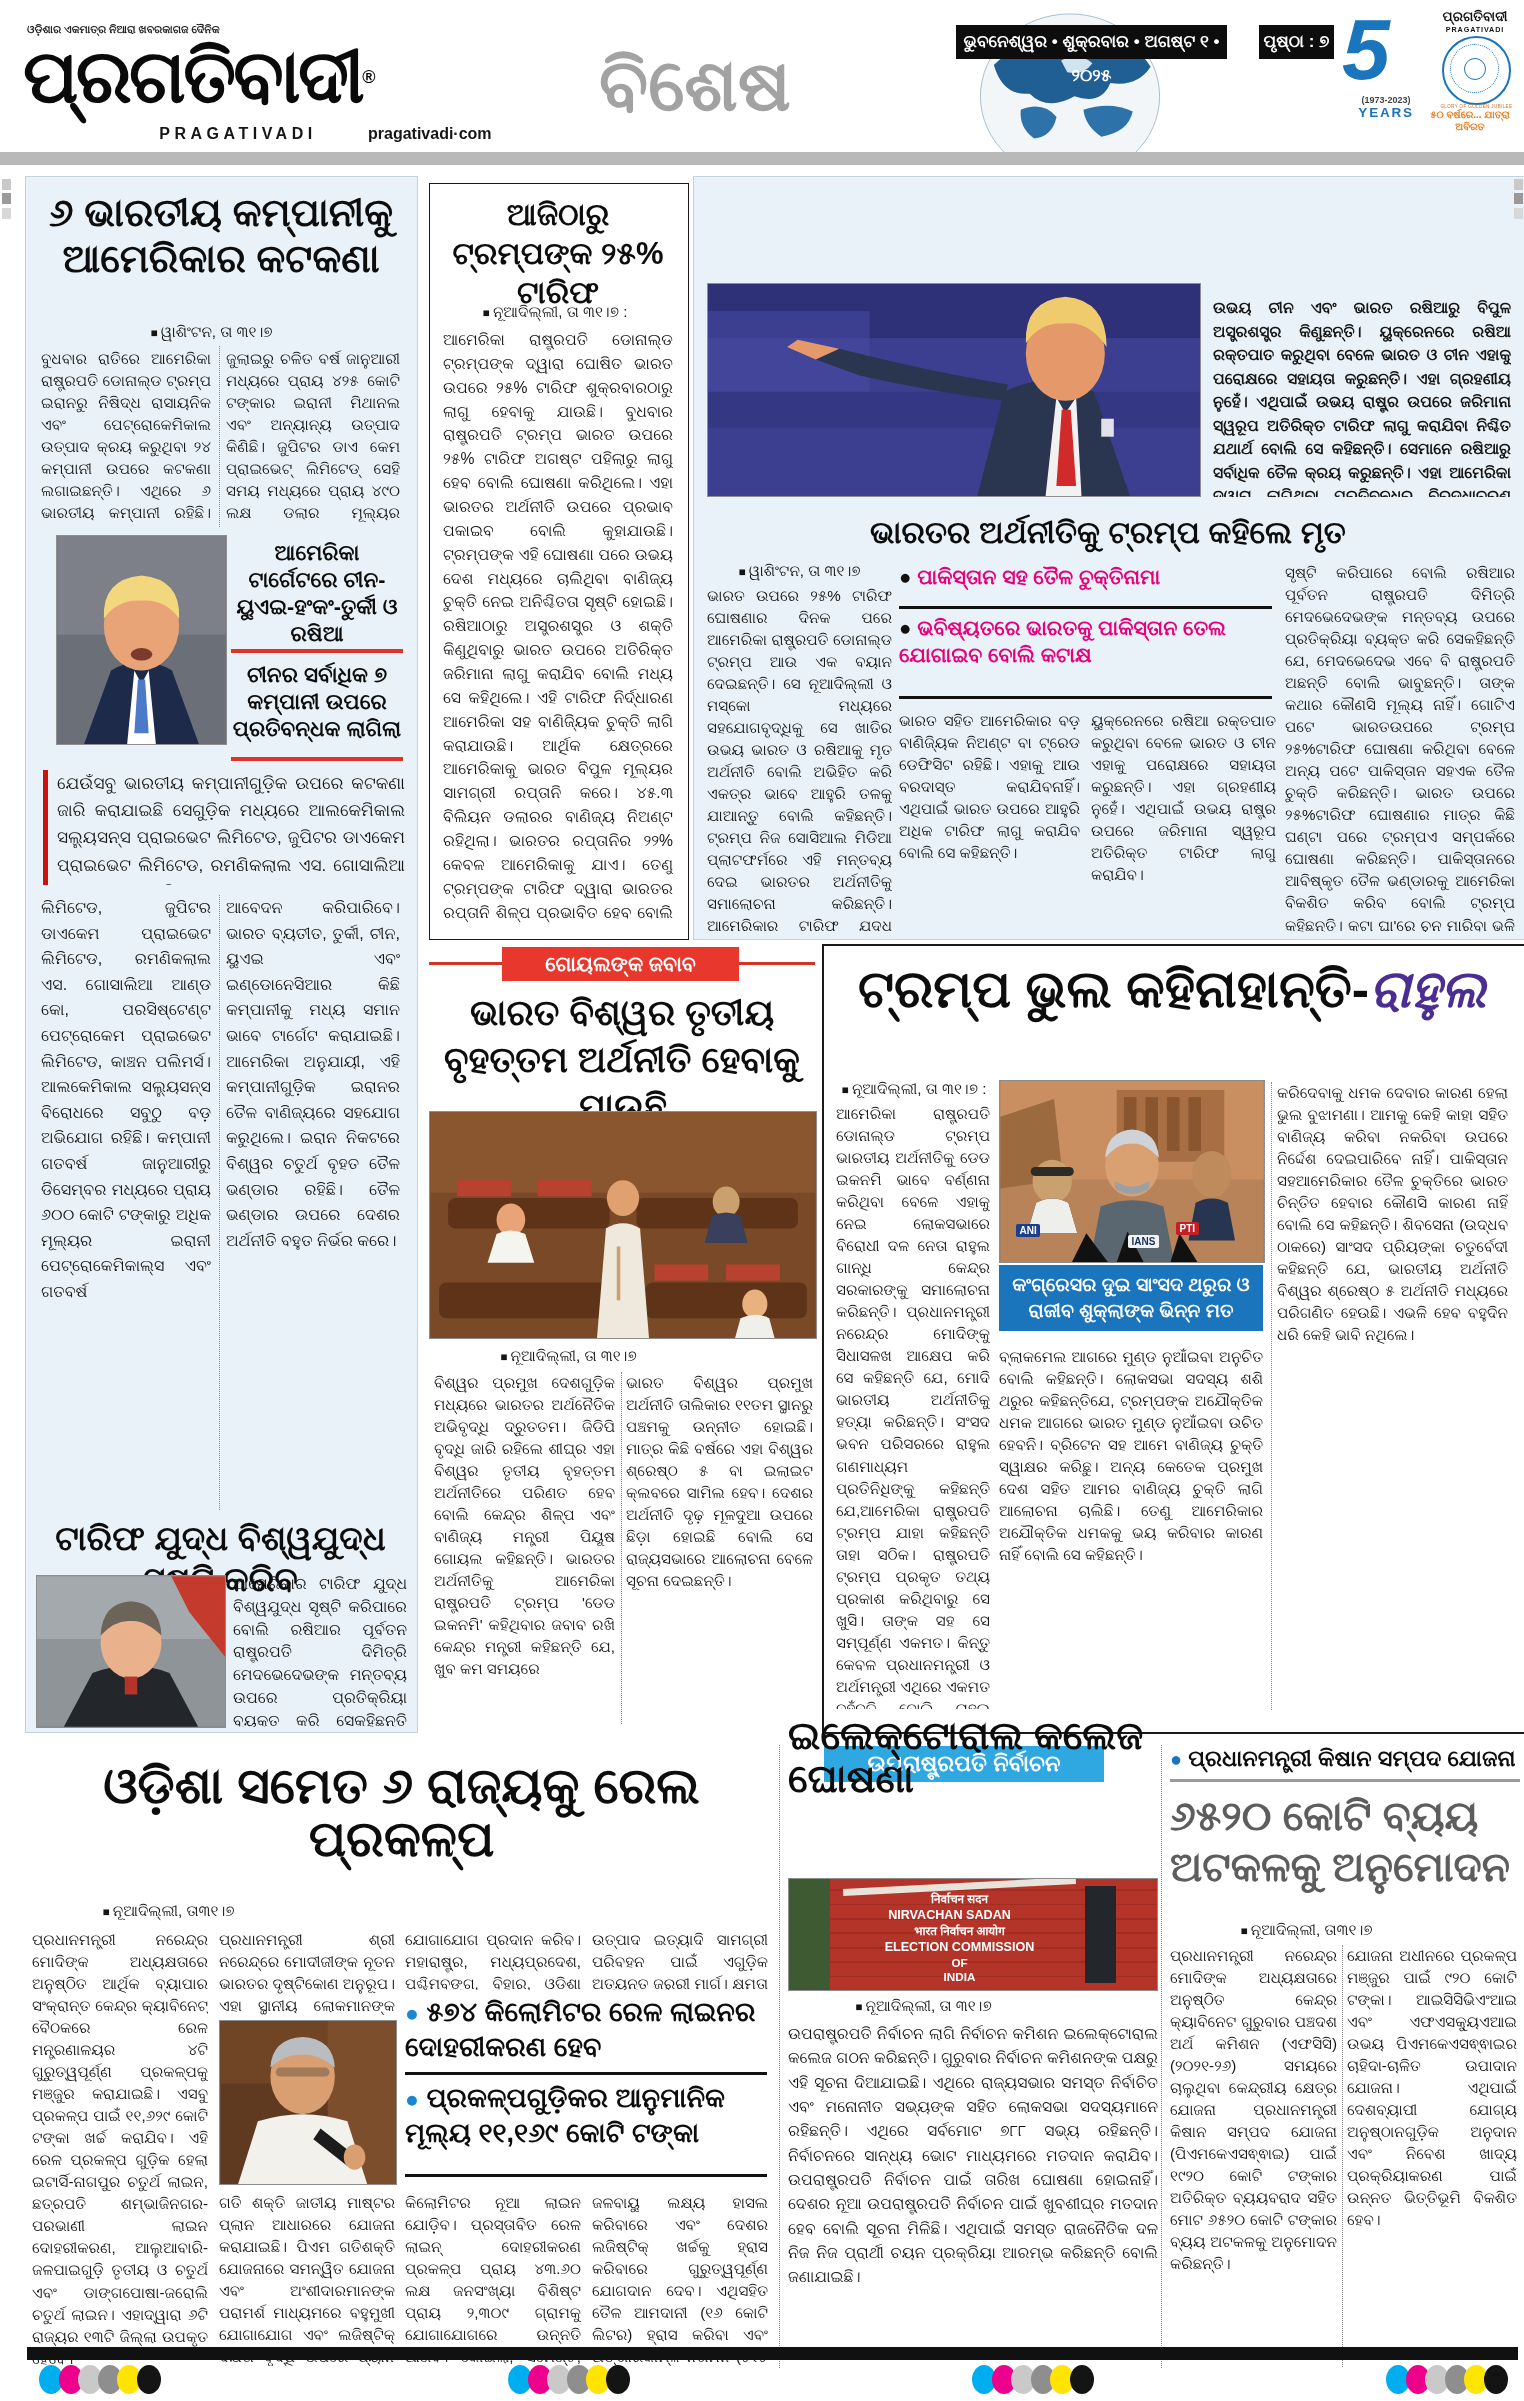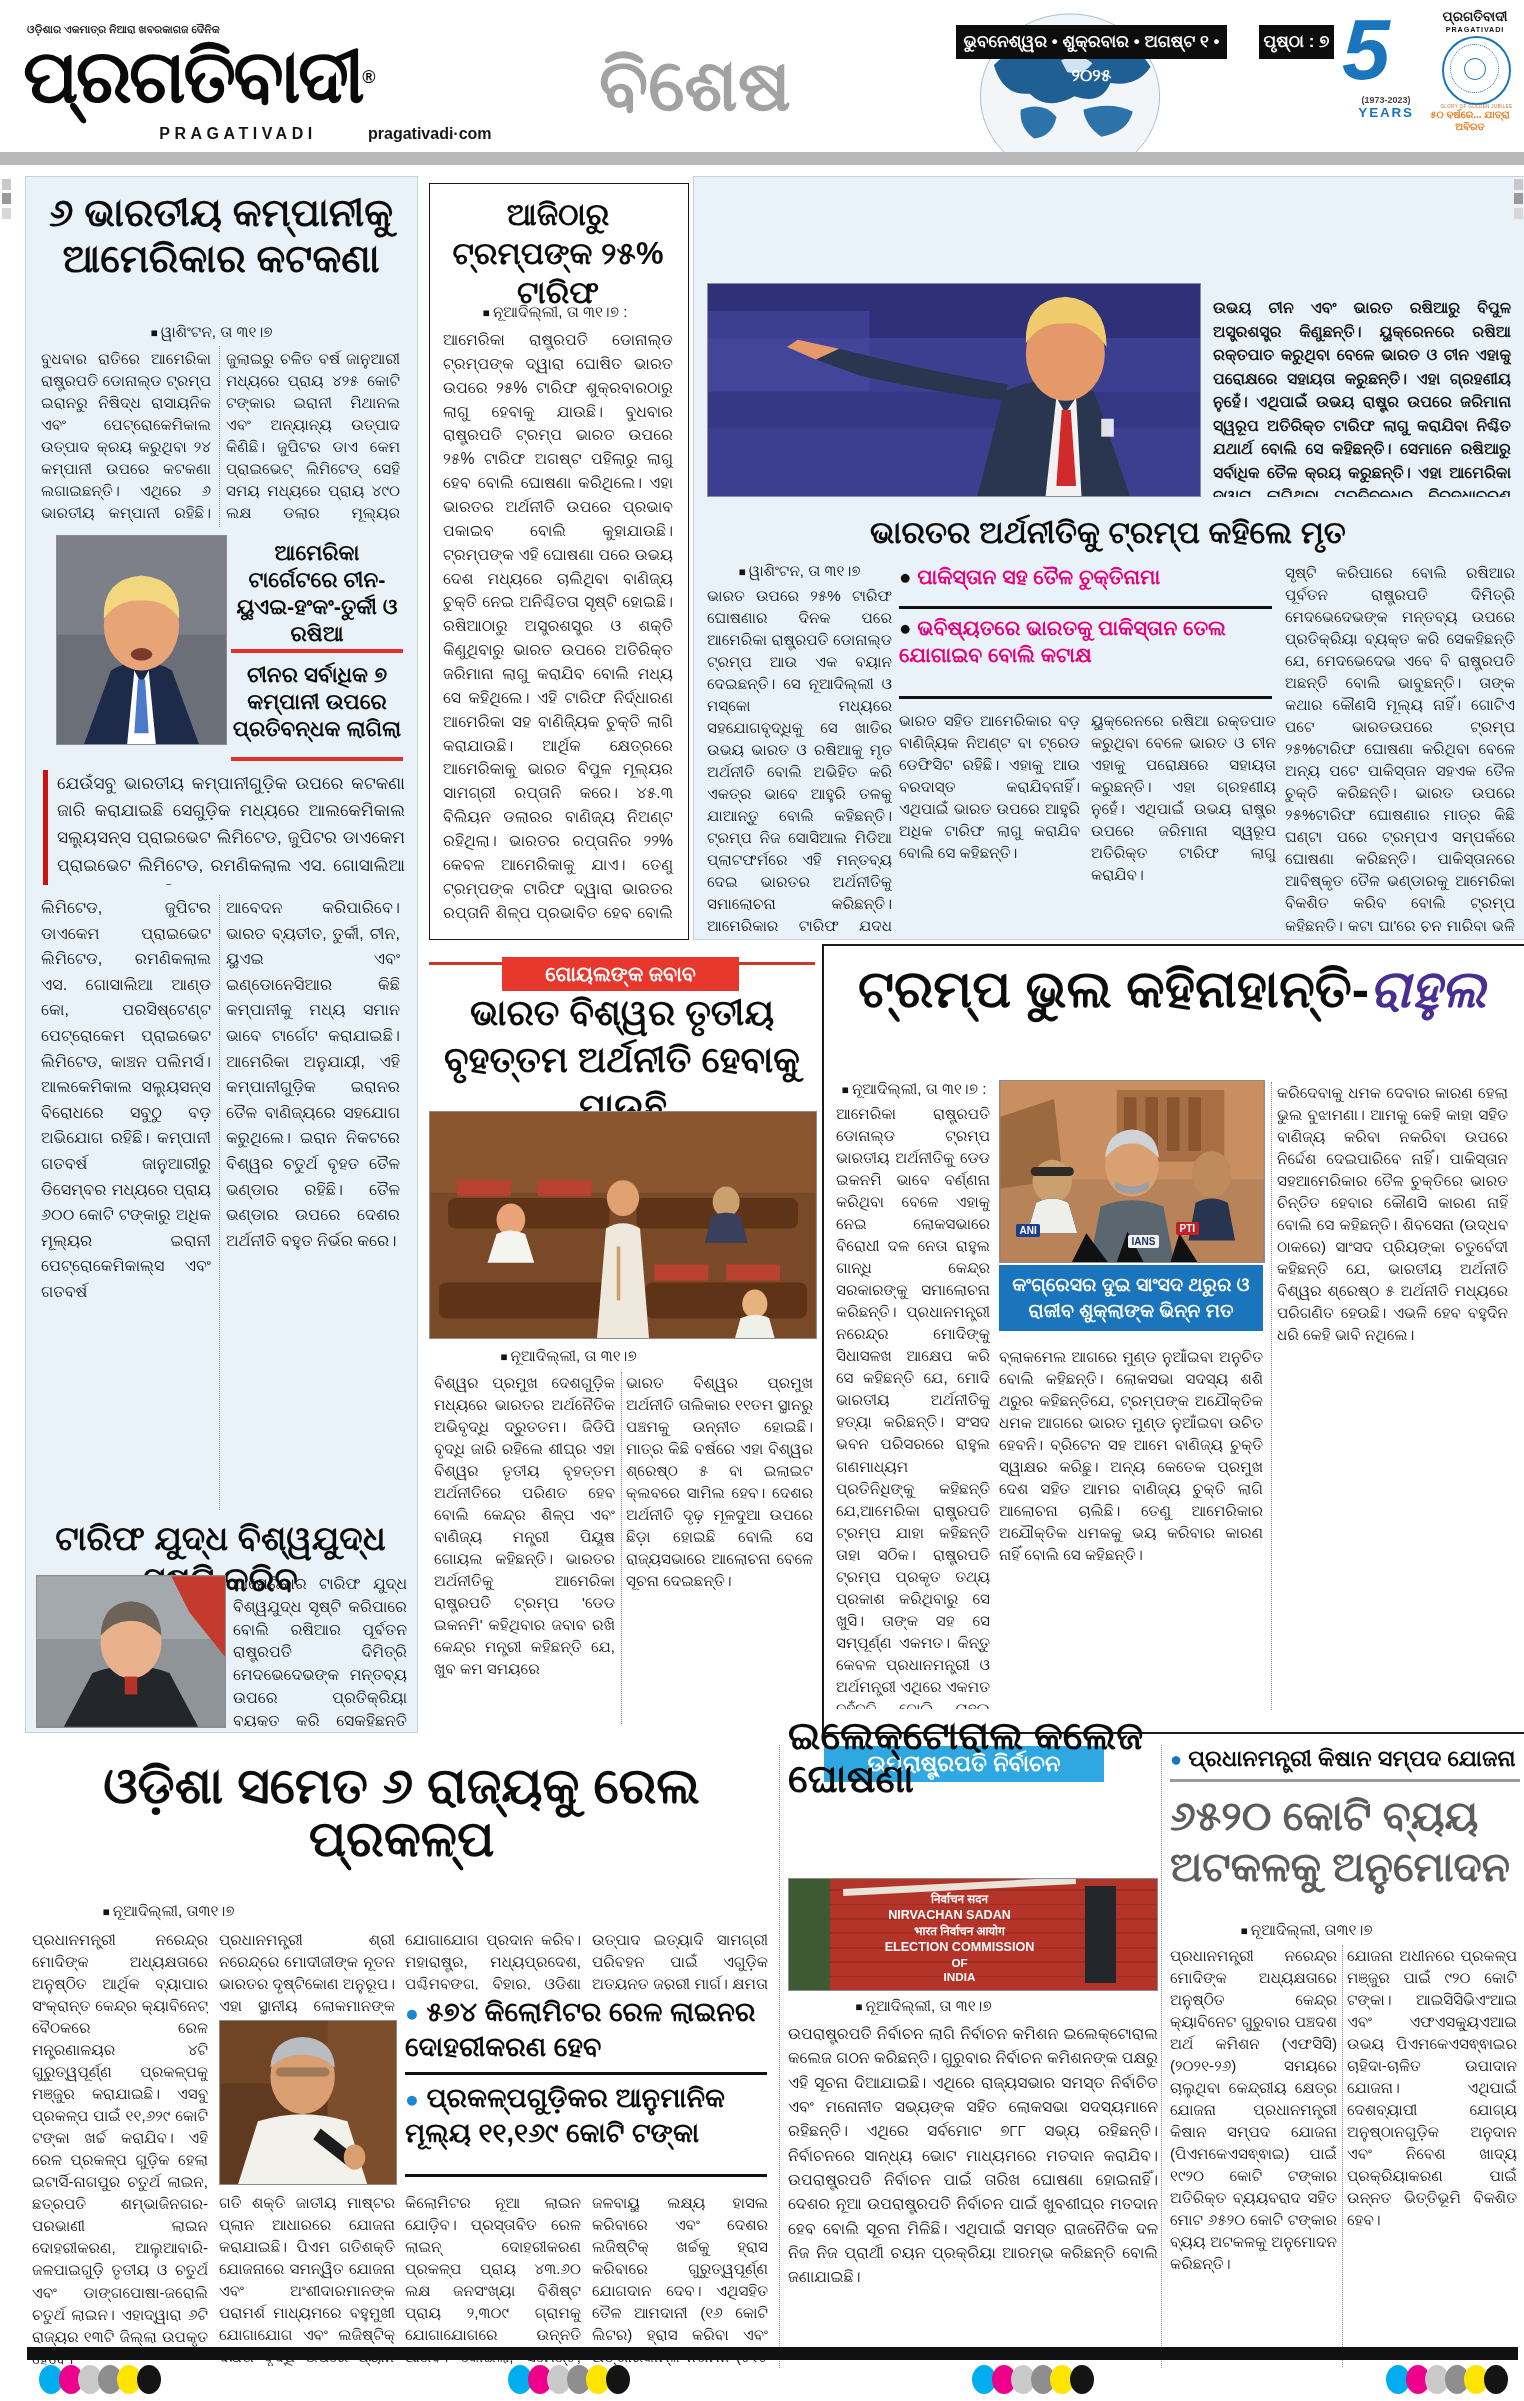--- a/index.html
+++ b/index.html
@@ -155,21 +155,21 @@
   <span style="color:#111;">●</span>
   <span>ଭବିଷ୍ୟତରେ ଭାରତକୁ ପାକିସ୍ତାନ ତେଲ ଯୋଗାଇବ ବୋଲି କଟାକ୍ଷ</span>
 </div>
 <div class="abs blackrule" style="left:899px;top:696px;width:373px;"></div>
 
 <div class="abs jt" style="left:899px;top:710px;width:181px;height:221px;">ଭାରତ ସହିତ ଆମେରିକାର ବଡ଼ ବାଣିଜ୍ୟିକ ନିଅଣ୍ଟ ବା ଟ୍ରେଡ ଡେଫିସିଟ ରହିଛି। ଏହାକୁ ଆଉ ବରଦାସ୍ତ କରାଯିବନାହିଁ। ଏଥିପାଇଁ ଭାରତ ଉପରେ ଆହୁରି ଅଧିକ ଟାରିଫ ଲାଗୁ କରାଯିବ ବୋଲି ସେ କହିଛନ୍ତି।</div>
 <div class="abs jt" style="left:1091px;top:710px;width:185px;height:221px;">ୟୁକ୍ରେନରେ ରଷିଆ ରକ୍ତପାତ କରୁଥିବା ବେଳେ ଭାରତ ଓ ଚୀନ ଏହାକୁ ପରୋକ୍ଷରେ ସହାୟତା କରୁଛନ୍ତି। ଏହା ଗ୍ରହଣୀୟ ନୁହେଁ। ଏଥିପାଇଁ ଉଭୟ ରାଷ୍ଟ୍ର ଉପରେ ଜରିମାନା ସ୍ୱରୂପ ଅତିରିକ୍ତ ଟାରିଫ ଲାଗୁ କରାଯିବ।</div>
 <div class="abs jt" style="left:1285px;top:562px;width:230px;height:370px;">ସୃଷ୍ଟି କରିପାରେ ବୋଲି ରଷିଆର ପୂର୍ବତନ ରାଷ୍ଟ୍ରପତି ଦିମିତ୍ରି ମେଦଭେଦେଭଙ୍କ ମନ୍ତବ୍ୟ ଉପରେ ପ୍ରତିକ୍ରିୟା ବ୍ୟକ୍ତ କରି ସେକହିଛନ୍ତି ଯେ, ମେଦଭେଦେଭ ଏବେ ବି ରାଷ୍ଟ୍ରପତି ଅଛନ୍ତି ବୋଲି ଭାବୁଛନ୍ତି। ତାଙ୍କ କଥାର କୌଣସି ମୂଲ୍ୟ ନାହିଁ। ଗୋଟିଏ ପଟେ ଭାରତଉପରେ ଟ୍ରମ୍ପ ୨୫%ଟାରିଫ ଘୋଷ‌ଣା କରିଥିବା ବେଳେ ଅନ୍ୟ ପଟେ ପାକିସ୍ତାନ ସହଏକ ତୈଳ ଚୁକ୍ତି କରିଛନ୍ତି। ଭାରତ ଉପରେ ୨୫%ଟାରିଫ ଘୋଷଣାର ମାତ୍ର କିଛି ଘଣ୍ଟା ପରେ ଟ୍ରମ୍ପଏ ସମ୍ପର୍କରେ ଘୋଷଣା କରିଛନ୍ତି। ପାକିସ୍ତାନରେ ଆବିଷ୍କୃତ ତୈଳ ଭଣ୍ଡାରକୁ ଆମେରିକା ବିକଶିତ କରିବ ବୋଲି ଟ୍ରମ୍ପ କହିଛନ୍ତି। କଟା ଘା'ରେ ଚୂନ ମାରିବା ଭଳି ସେ କହିଛନ୍ତି ଯେ, ସେମାନେ (ପାକିସ୍ତାନ) ହୁଏତ ଭାରତକୁ ତେଲ ବିକ୍ରି କରିପାରନ୍ତି।</div>
 
 <div class="abs" style="left:429px;top:962px;width:386px;height:2.7px;background:#d2342a;"></div>
-<div class="abs banner-red" style="left:502px;top:947px;width:237px;height:34px;font-size:20.6px;line-height:34px;margin-top:10px;">ଗୋୟଲଙ୍କ ଜବାବ</div>
+<div class="abs banner-red" style="left:502px;top:947px;width:237px;height:34px;font-size:20.6px;line-height:34px;">ଗୋୟଲଙ୍କ ଜବାବ</div>
 <div class="abs hl" style="left:431px;top:990px;width:382px;height:113px;font-size:36px;line-height:1.3;">ଭାରତ ବିଶ୍ୱର ତୃତୀୟ ବୃହତ୍ତମ ଅର୍ଥନୀତି ହେବାକୁ ଯାଉଛି</div>
 
 <div class="abs photo" style="left:429px;top:1111px;width:386px;height:226px;">
   <svg width="386" height="226" viewBox="0 0 430 252">
     <rect width="430" height="252" fill="#7a4a28"></rect>
     <rect y="0" width="430" height="90" fill="#8a5630"></rect>
     <rect x="20" y="96" width="180" height="34" rx="8" fill="#5e3317"></rect>
     <rect x="230" y="96" width="180" height="34" rx="8" fill="#5e3317"></rect>
     <rect x="10" y="190" width="200" height="40" rx="8" fill="#5e3317"></rect>
     <rect x="240" y="190" width="180" height="40" rx="8" fill="#5e3317"></rect>

